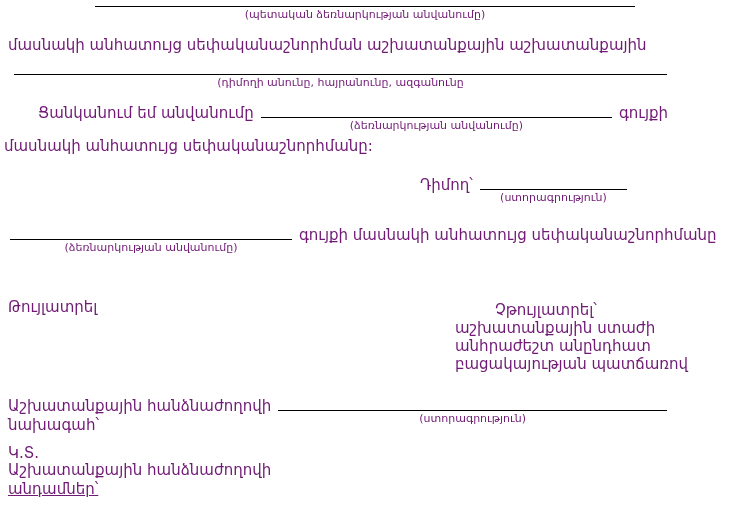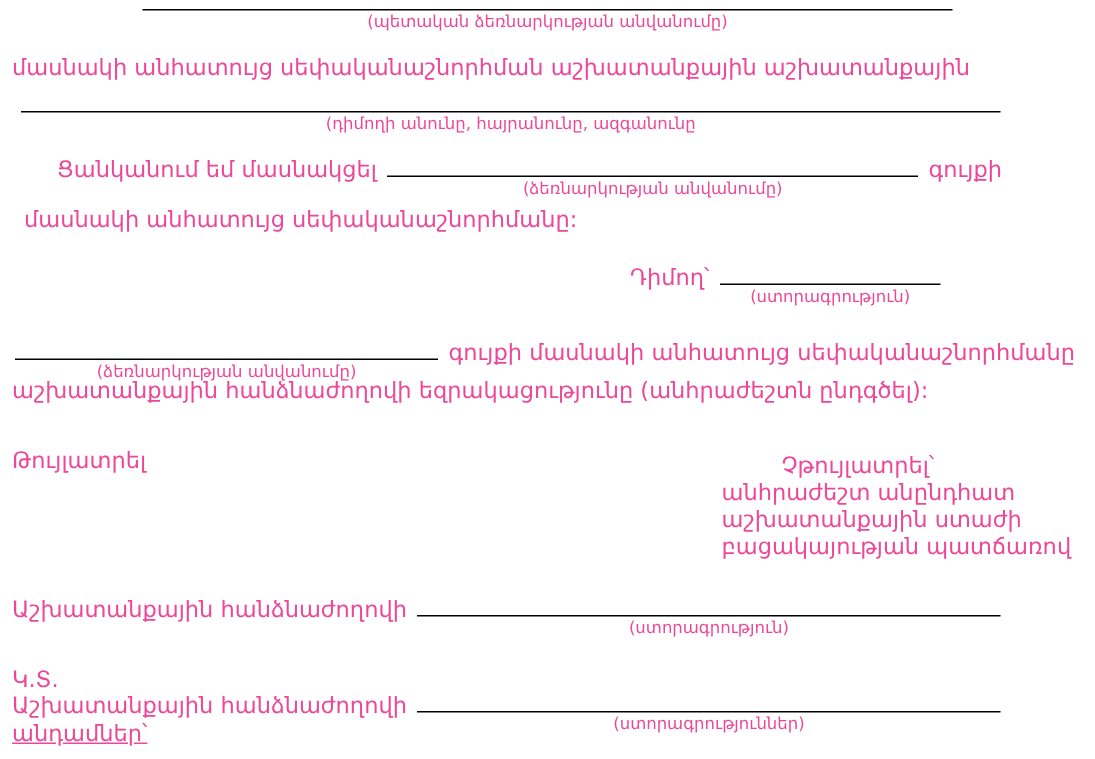--- a/index.html
+++ b/index.html
@@ -1,21 +1,21 @@
 <!DOCTYPE html>
 <html><head>
 <meta charset="utf-8">
 <style>
   * { margin:0; padding:0; box-sizing:border-box; }
   html, body { background:#ffffff; }
   .page {
     position:relative;
     width:730px; height:506px;
     background:#ffffff;
-    color:#ec4899;
+    color:#701a75;
     font-family:"DejaVu Sans", sans-serif;
     font-size:15px;
     overflow:hidden;
     padding-left:39px;
   }
   .abs { position:absolute; }
   .row { position:absolute; display:flex; align-items:flex-start; }
   .txt { white-space:nowrap; line-height:19px; }
   .fill { flex:1 1 auto; display:flex; flex-direction:column; min-width:40px; }
   .fillfixed { flex:0 0 auto; display:flex; flex-direction:column; }
@@ -42,66 +42,62 @@
   </div>
 
   <div class="abs txt" style="left:8px; top:36px;">մասնակի անհատույց սեփականաշնորհման աշխատանքային աշխատանքային</div>
 
   <div class="blank" style="left:14px; top:74px; width:653px;">
     <div class="bline"></div>
     <div class="cap">(դիմողի անունը, հայրանունը, ազգանունը</div>
   </div>
 
   <div class="row" style="left:38px; top:104px; right:62px;">
-    <span class="txt">Ցանկանում եմ մասնակցել</span>
+    <span class="txt">Ցանկանում եմ անվանումը</span>
     <span class="fill gapL">
       <span class="rule"></span>
       <span class="cap">(ձեռնարկության անվանումը)</span>
     </span>
     <span class="txt gapL">գույքի</span>
   </div>
 
-  <div class="abs txt" style="left:16px; top:137px;">մասնակի անհատույց սեփականաշնորհմանը:</div>
+  <div class="abs txt" style="left:4px; top:137px;">մասնակի անհատույց սեփականաշնորհմանը:</div>
 
   <div class="row" style="left:420px; top:176px; width:207px;">
     <span class="txt">Դիմող՝</span>
     <span class="fill gapL">
       <span class="rule"></span>
       <span class="cap">(ստորագրություն)</span>
     </span>
   </div>
 
   <div class="row" style="left:10px; top:226px;">
     <span class="fillfixed" style="width:282px;">
       <span class="rule"></span>
       <span class="cap">(ձեռնարկության անվանումը)</span>
     </span>
     <span class="txt gapL">գույքի մասնակի անհատույց սեփականաշնորհմանը</span>
   </div>
-  <div class="abs txt" style="left:8px; top:251px;">աշխատանքային հանձնաժողովի եզրակացությունը (անհրաժեշտն ընդգծել):</div>
 
   <div class="abs txt" style="left:8px; top:298px;">Թույլատրել</div>
-  <div class="abs" style="left:481px; top:301px;">
+  <div class="abs" style="left:455px; top:301px;">
     <div class="dis-line dis-indent">Չթույլատրել՝</div>
+    <div class="dis-line">աշխատանքային ստաժի</div>
     <div class="dis-line">անհրաժեշտ անընդհատ</div>
-    <div class="dis-line">աշխատանքային ստաժի</div>
     <div class="dis-line">բացակայության պատճառով</div>
   </div>
 
   <div class="row" style="left:8px; top:397px; right:63px;">
     <span class="txt">Աշխատանքային հանձնաժողովի</span>
     <span class="fill gapL">
       <span class="rule"></span>
       <span class="cap">(ստորագրություն)</span>
     </span>
   </div>
+  <div class="abs txt" style="left:8px; top:416px;">նախագահ՝</div>
   <div class="abs txt" style="left:8px; top:424px;margin-top:20px;">Կ.Տ.</div>
 
   <div class="row" style="left:8px; top:461px; right:63px;">
     <span class="txt">Աշխատանքային հանձնաժողովի</span>
-    <span class="fill gapL">
-      <span class="rule"></span>
-      <span class="cap">(ստորագրություններ)</span>
-    </span>
   </div>
   <div class="abs txt" style="left:8px; top:480px;text-decoration:underline;">անդամներ՝</div>
 
 </div>
 
 </body></html>

